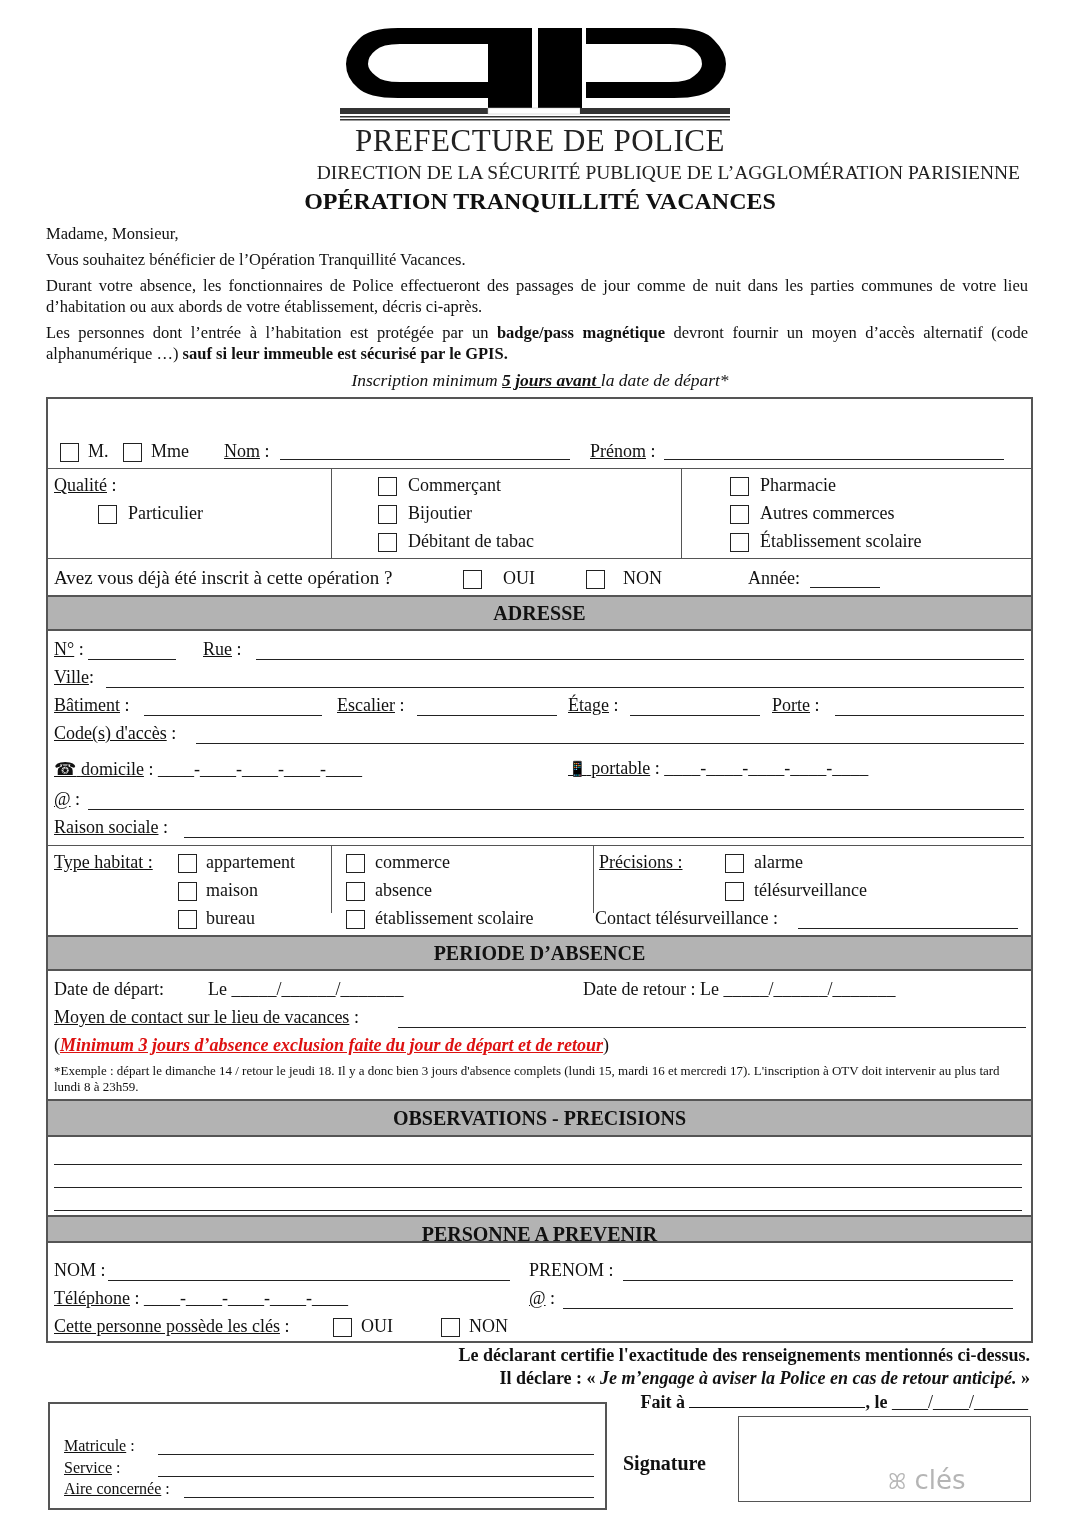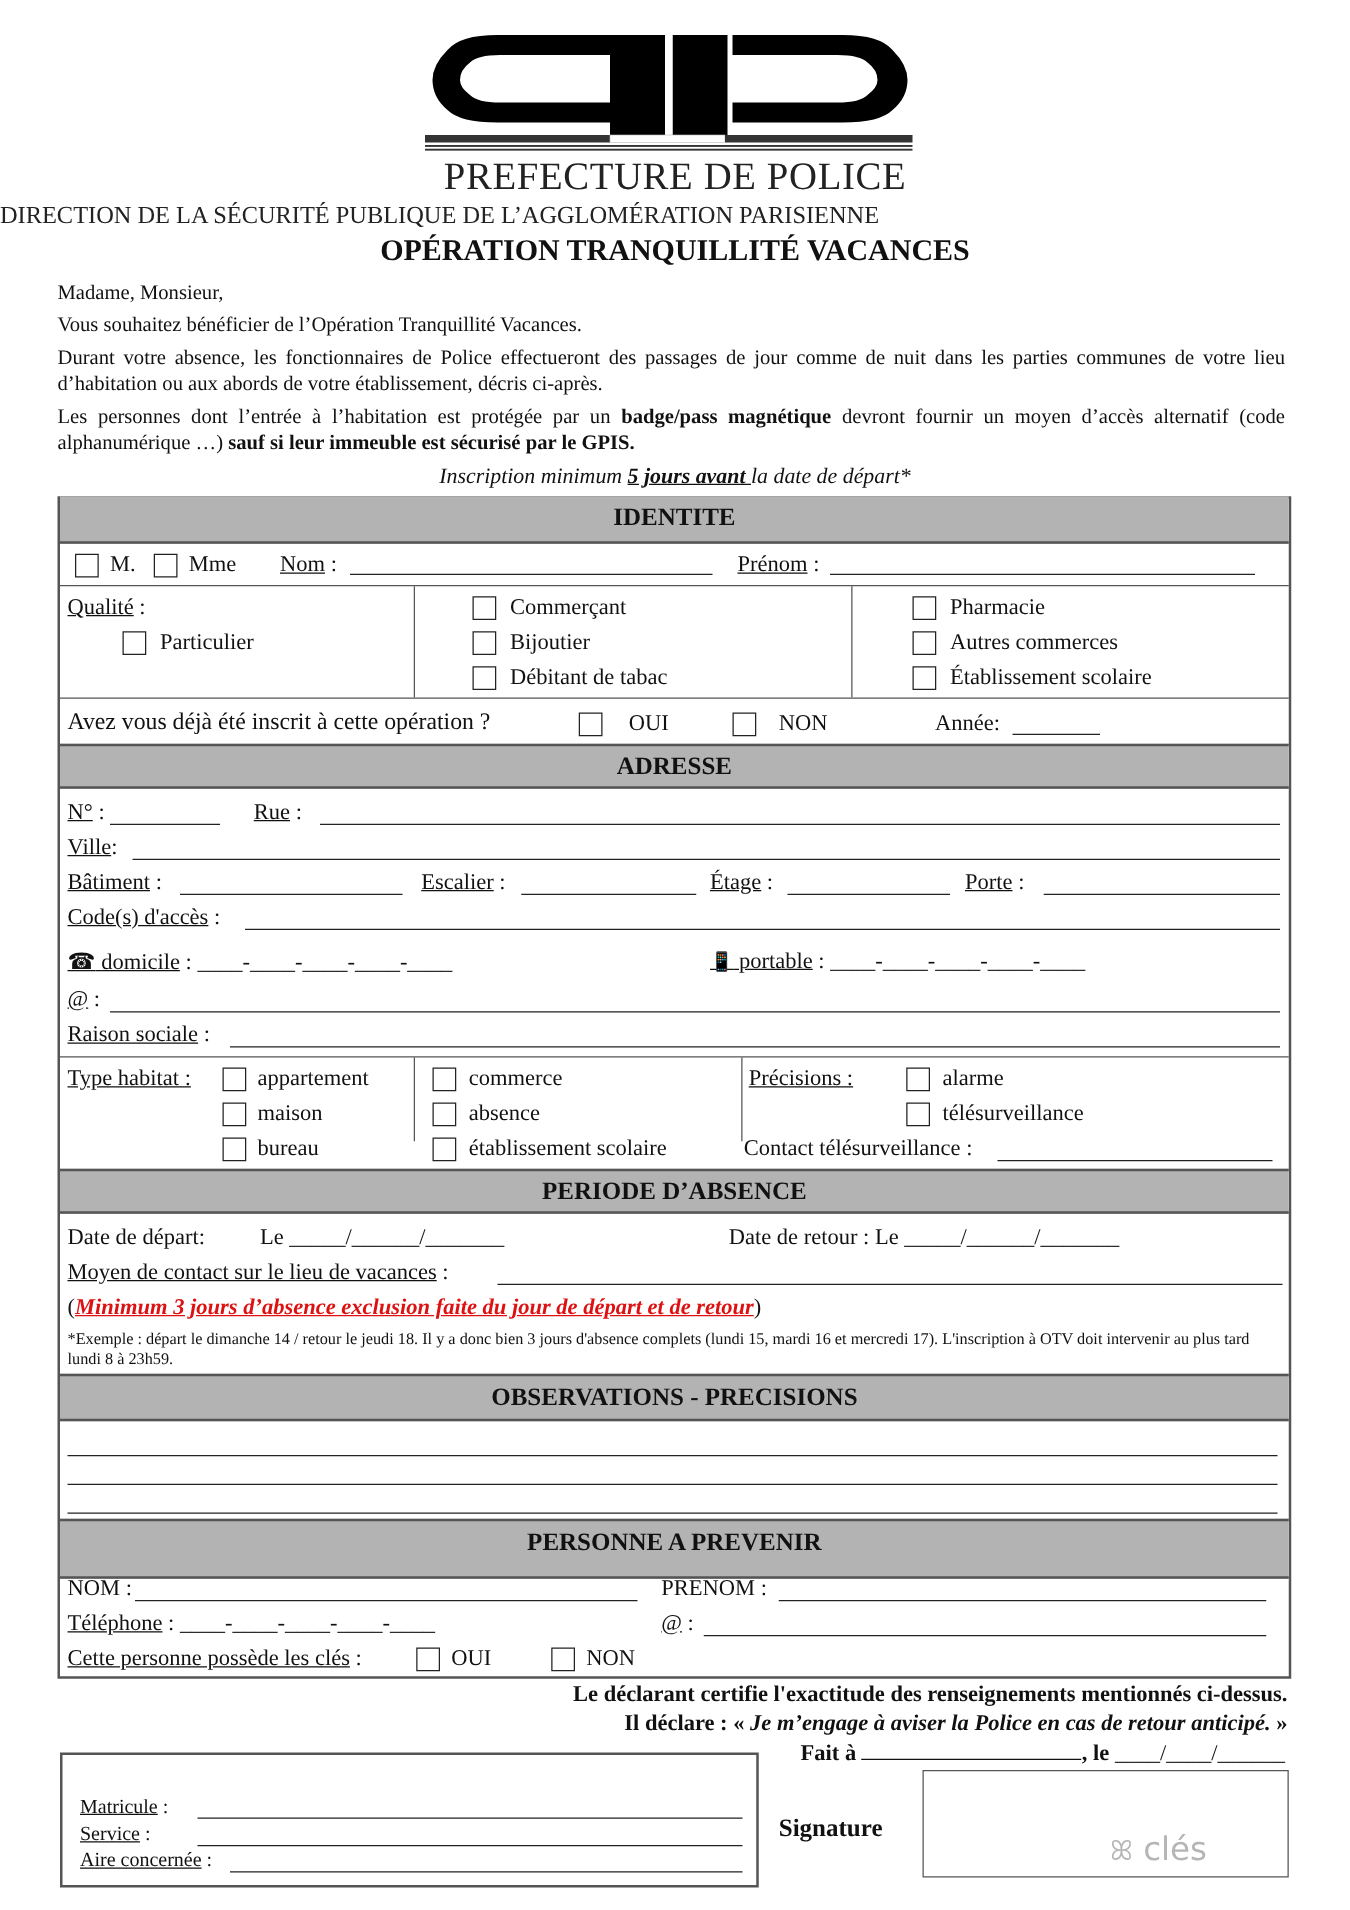--- a/index.html
+++ b/index.html
@@ -1,21 +1,21 @@
 <!DOCTYPE html>
 <html><head>
 <meta charset="utf-8">
 <style>
   * { box-sizing: border-box; margin: 0; padding: 0; }
   html, body { width: 1080px; height: 1528px; background: #fff; }
   body { font-family: "Liberation Serif", "DejaVu Serif", serif; color: #111; position: relative; overflow: hidden; }
 
   .logo { position: absolute; left: 338px; top: 22px; width: 394px; height: 100px; }
   .pp-title { position: absolute; left: 0; width: 1080px; top: 123px; text-align: center; font-size: 31px; letter-spacing: 0.5px; color: #222; }
-  .dir-title { position: absolute; left: 0; width: 1020px; top: 162px; text-align: left; font-size: 19.5px; color: #222; }
+  .dir-title { position: absolute; left: 0; width: 1020px; top: 162px; text-align: right; font-size: 19.5px; color: #222; }
   .op-title { position: absolute; left: 0; width: 1080px; top: 188px; text-align: center; font-size: 24px; font-weight: bold; color: #111; }
 
   .intro { position: absolute; left: 46px; width: 982px; font-size: 16.5px; line-height: 21px; color: #111; text-align: justify; }
   .intro b { font-weight: bold; }
   .inscr { position: absolute; left: 0; width: 1080px; top: 370px; text-align: center; font-size: 17.5px; font-style: italic; }
   .inscr u { font-weight: bold; }
 
   .form { position: absolute; left: 46px; top: 397px; width: 987px; height: 946px; border: 2px solid #555; }
   .band { position: absolute; left: 0; right: 0; background: #b3b3b3; border-top: 2px solid #555; border-bottom: 2px solid #555; text-align: center; font-weight: bold; font-size: 20px; color: #111; }
   .row { position: absolute; left: 0; right: 0; border-bottom: 1.5px solid #555; }
@@ -58,21 +58,20 @@
 <div class="op-title">OPÉRATION TRANQUILLITÉ VACANCES</div>
 
 <div class="intro" style="top:223px">Madame, Monsieur,</div>
 <div class="intro" style="top:249px">Vous souhaitez bénéficier de l’Opération Tranquillité Vacances.</div>
 <div class="intro" style="top:275px">Durant votre absence, les fonctionnaires de Police effectueront des passages de jour comme de nuit dans les parties communes de votre lieu d’habitation ou aux abords de votre établissement, décris ci-après.</div>
 <div class="intro" style="top:322px"><span>Les personnes dont l’entrée à l’habitation est protégée par un </span><b>badge/pass magnétique</b><span> devront fournir un moyen d’accès alternatif (code alphanumérique …) </span><b>sauf si leur immeuble est sécurisé par le GPIS.</b></div>
 <div class="inscr"><span>Inscription minimum </span><u>5 jours avant </u><span>la date de départ*</span></div>
 
 <div class="form">
 
-  <div class="band" style="top:-2px;height:38px;line-height:34px;border-top:none">IDENTITE</div>
   <div class="row" style="top:36px;height:34px">
     <div class="cb" style="left:12px;top:8px"></div>
     <div class="t" style="left:40px;top:6px">M.</div>
     <div class="cb" style="left:75px;top:8px"></div>
     <div class="t" style="left:103px;top:6px">Mme</div>
     <div class="t" style="left:176px;top:6px"><span class="u">Nom</span> :</div>
     <div class="line" style="left:232px;width:290px;top:24px"></div>
     <div class="t" style="left:542px;top:6px"><span class="u">Prénom</span> :</div>
     <div class="line" style="left:616px;width:340px;top:24px"></div>
   </div>
@@ -161,21 +160,21 @@
   <div class="t" style="left:6px;top:608px"><span class="u">Moyen de contact sur le lieu de vacances</span> :</div>
   <div class="line" style="left:350px;width:628px;top:628px"></div>
   <div class="t" style="left:6px;top:636px">(<span class="red">Minimum 3 jours d’absence exclusion faite du jour de départ et de retour</span>)</div>
   <div class="t small" style="left:6px;top:664px;white-space:normal;width:950px;line-height:16px">*Exemple : départ le dimanche 14 / retour le jeudi 18. Il y a donc bien 3 jours d'absence complets (lundi 15, mardi 16 et mercredi 17). L'inscription à OTV doit intervenir au plus tard lundi 8 à 23h59.</div>
 
   <div class="band" style="top:700px;height:38px;line-height:34px">OBSERVATIONS - PRECISIONS</div>
   <div class="line" style="left:6px;width:968px;top:765px"></div>
   <div class="line" style="left:6px;width:968px;top:788px"></div>
   <div class="line" style="left:6px;width:968px;top:811px"></div>
 
-  <div class="band" style="top:816px;height:48px;line-height:34px">PERSONNE A PREVENIR</div>
+  <div class="band" style="top:816px;height:28px;line-height:34px">PERSONNE A PREVENIR</div>
   <div class="t" style="left:6px;top:861px">NOM :</div>
   <div class="line" style="left:60px;width:402px;top:881px"></div>
   <div class="t" style="left:481px;top:861px">PRENOM :</div>
   <div class="line" style="left:575px;width:390px;top:881px"></div>
   <div class="t" style="left:6px;top:889px"><span class="u">Téléphone</span> : <span>____-____-____-____-____</span></div>
   <div class="t" style="left:481px;top:889px"><span class="u">@</span> :</div>
   <div class="line" style="left:515px;width:450px;top:909px"></div>
   <div class="t" style="left:6px;top:917px"><span class="u">Cette personne possède les clés</span> :</div>
   <div class="cb" style="left:285px;top:919px"></div>
   <div class="t" style="left:313px;top:917px">OUI</div>

